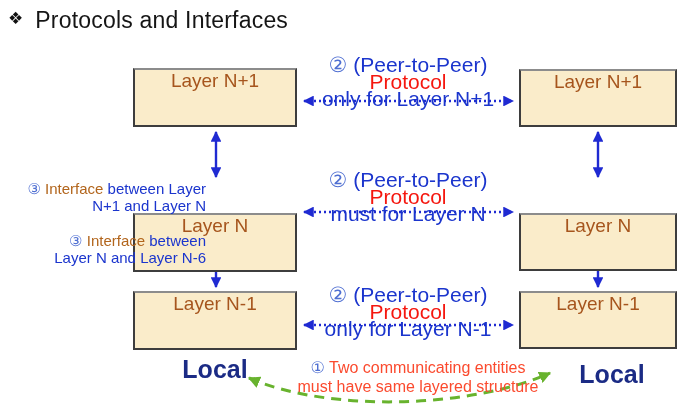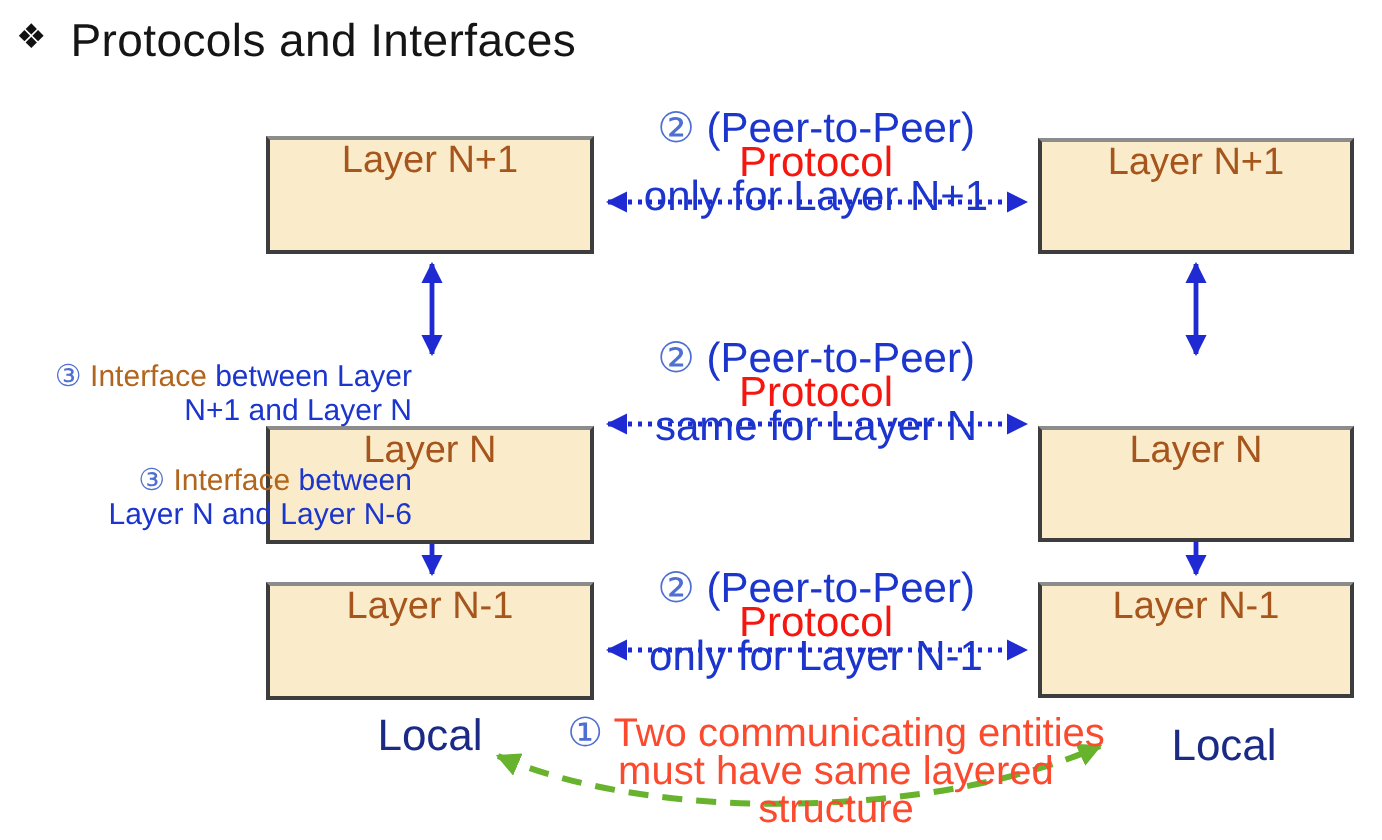--- a/index.html
+++ b/index.html
@@ -32,27 +32,27 @@
   .interface-note{
     position:absolute;left:10px;width:196px;text-align:right;
     font-size:15px;line-height:17px;color:#1b35cd;
   }
   .in1{top:136px;margin-top:44px;} .in2{top:232px;}
   .num{color:#4f6fd2;}
   .red{color:#f5170f;}
   .iface-word{color:#b2651c;}
   .stack-label{
     position:absolute;width:100px;text-align:center;
-    font-size:22px;color:#1b2b85;
+    font-size:25px;color:#1b2b85;font-weight:bold;
   }
   .local-label{left:165px;top:355px;}
   .remote-label{left:562px;top:360px;}
   .footnote{
     position:absolute;left:283px;width:270px;top:358px;text-align:center;
-    font-size:20px;line-height:19px;color:#fb4a2e;
+    font-size:16px;line-height:19px;color:#fb4a2e;
   }
 </style>
 </head>
 <body>
 
 <div class="stage">
 
   <div class="title">
     <span class="bullet">❖</span>
     <span class="text">Protocols and Interfaces</span>
@@ -108,21 +108,21 @@
       <span class="red">Protocol</span>
     </div>
     <div>only for Layer N+1</div>
   </div>
   <div class="protocol-note pn2">
     <div>
       <span class="num">②</span>
       <span>(Peer-to-Peer)</span>
       <span class="red">Protocol</span>
     </div>
-    <div>same for Layer N</div>
+    <div>must for Layer N</div>
   </div>
   <div class="protocol-note pn3">
     <div>
       <span class="num">②</span>
       <span>(Peer-to-Peer)</span>
       <span class="red">Protocol</span>
     </div>
     <div>only for Layer N-1</div>
   </div>
 

